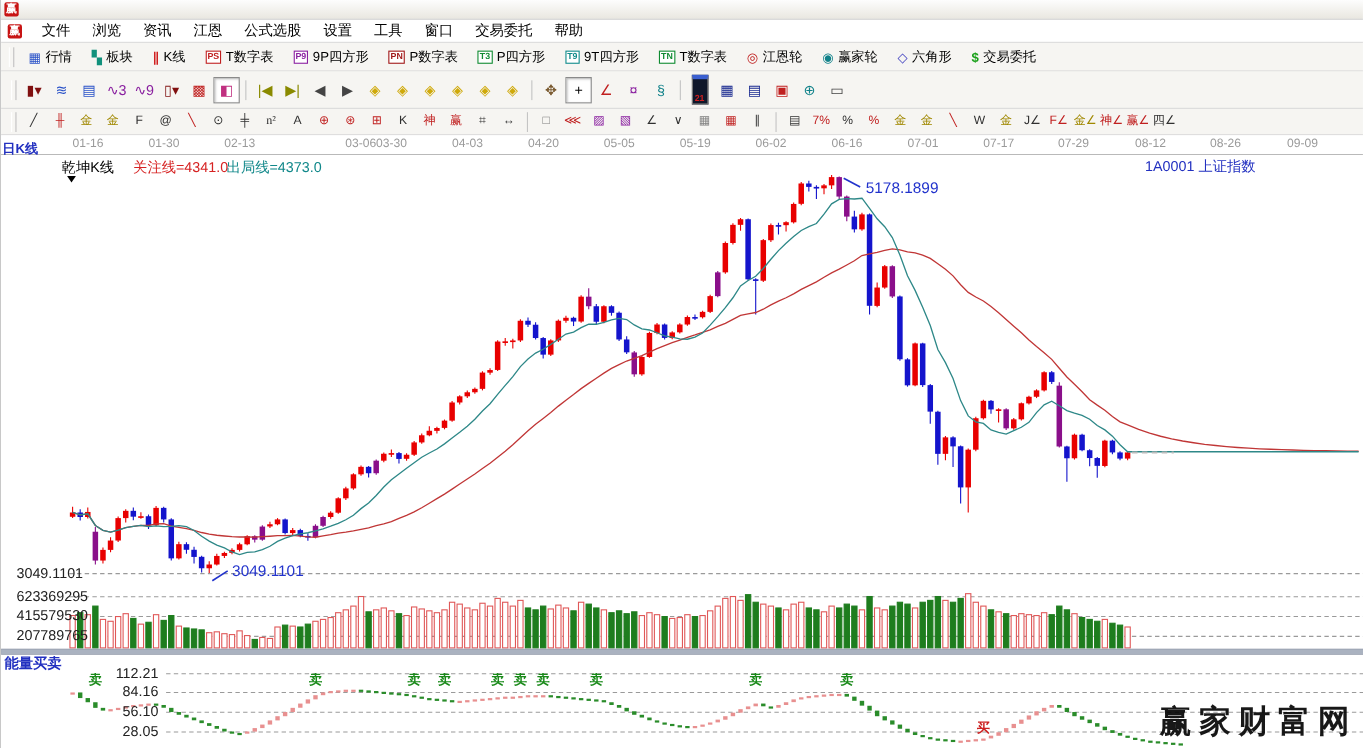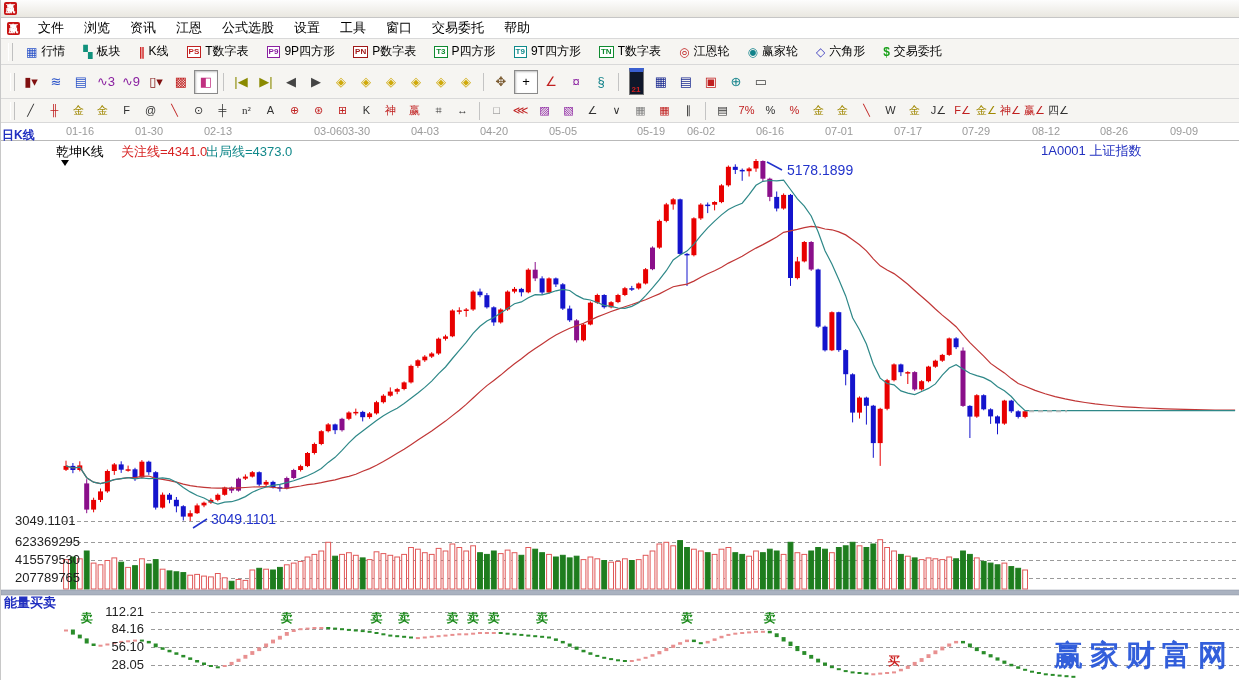--- a/index.html
+++ b/index.html
@@ -26,21 +26,21 @@
   .ibtn.pressed{border:1px solid #8a8a8a;background:#fff;box-shadow:inset 1px 1px 2px rgba(0,0,0,.25);}
   .isep{width:1px;height:18px;background:#c4c4c4;margin:0 4px;}
   .ic-cal{width:15px;height:27px;border:1px solid #777;background:#0f172a;font-size:8px;font-weight:bold;color:#d02020;display:flex;align-items:flex-end;justify-content:center;border-top:4px solid #3a5fd0;box-sizing:border-box;}
   
   .axisrow{position:relative;height:17px;background:#fff;border-bottom:1px solid #b9b9b9;font-size:11px;color:#9a9a9a;}
   .axisrow .dlabel{position:absolute;top:2px;transform:translateX(-50%);}
   .kperiod{position:absolute;left:1px;top:4px;color:#2230c0;font-size:12px;font-weight:bold;}
   
   #chartwrap{position:relative;width:1239px;height:543px;background:#fff;}
   svg text{font-family:"Liberation Sans","DejaVu Sans",sans-serif;}
-  .watermark{position:absolute;right:6px;bottom:8px;font-size:29px;font-weight:bold;color:#1d4ed8;opacity:.9;letter-spacing:7px;font-family:"Liberation Serif","DejaVu Serif",serif;white-space:nowrap;}
+  .watermark{position:absolute;right:6px;bottom:8px;font-size:29px;font-weight:bold;color:#000000;opacity:.9;letter-spacing:7px;font-family:"Liberation Serif","DejaVu Serif",serif;white-space:nowrap;}
 </style>
 </head>
 <body>
 
 <div id="app">
   <div class="titlebar">
     <span class="applogo">赢</span>
   </div>
   <div class="menubar">
     <span class="applogo">赢</span>
@@ -189,21 +189,21 @@
   <div class="axisrow" id="axisRow">
     <span class="kperiod">日K线</span>
   <span class="dlabel" style="left: 79px;">01-16</span>
       <span class="dlabel" style="left: 148px;">01-30</span>
       <span class="dlabel" style="left: 217px;">02-13</span>
       <span class="dlabel" style="left: 286px; margin-left: 41px;">03-06</span>
       <span class="dlabel" style="left: 355px;">03-30</span>
       <span class="dlabel" style="left: 424px;">04-03</span>
       <span class="dlabel" style="left: 493px;">04-20</span>
       <span class="dlabel" style="left: 562px;">05-05</span>
-      <span class="dlabel" style="left: 631px; margin-left: 19px;">05-19</span>
+      <span class="dlabel" style="left: 631px;">05-19</span>
       <span class="dlabel" style="left: 700px;">06-02</span>
       <span class="dlabel" style="left: 769px;">06-16</span>
       <span class="dlabel" style="left: 838px;">07-01</span>
       <span class="dlabel" style="left: 907px;">07-17</span>
       <span class="dlabel" style="left: 975px;">07-29</span>
       <span class="dlabel" style="left: 1045px;">08-12</span>
       <span class="dlabel" style="left: 1113px;">08-26</span>
       <span class="dlabel" style="left: 1183px;">09-09</span>
     </div>
   <div id="chartwrap">

